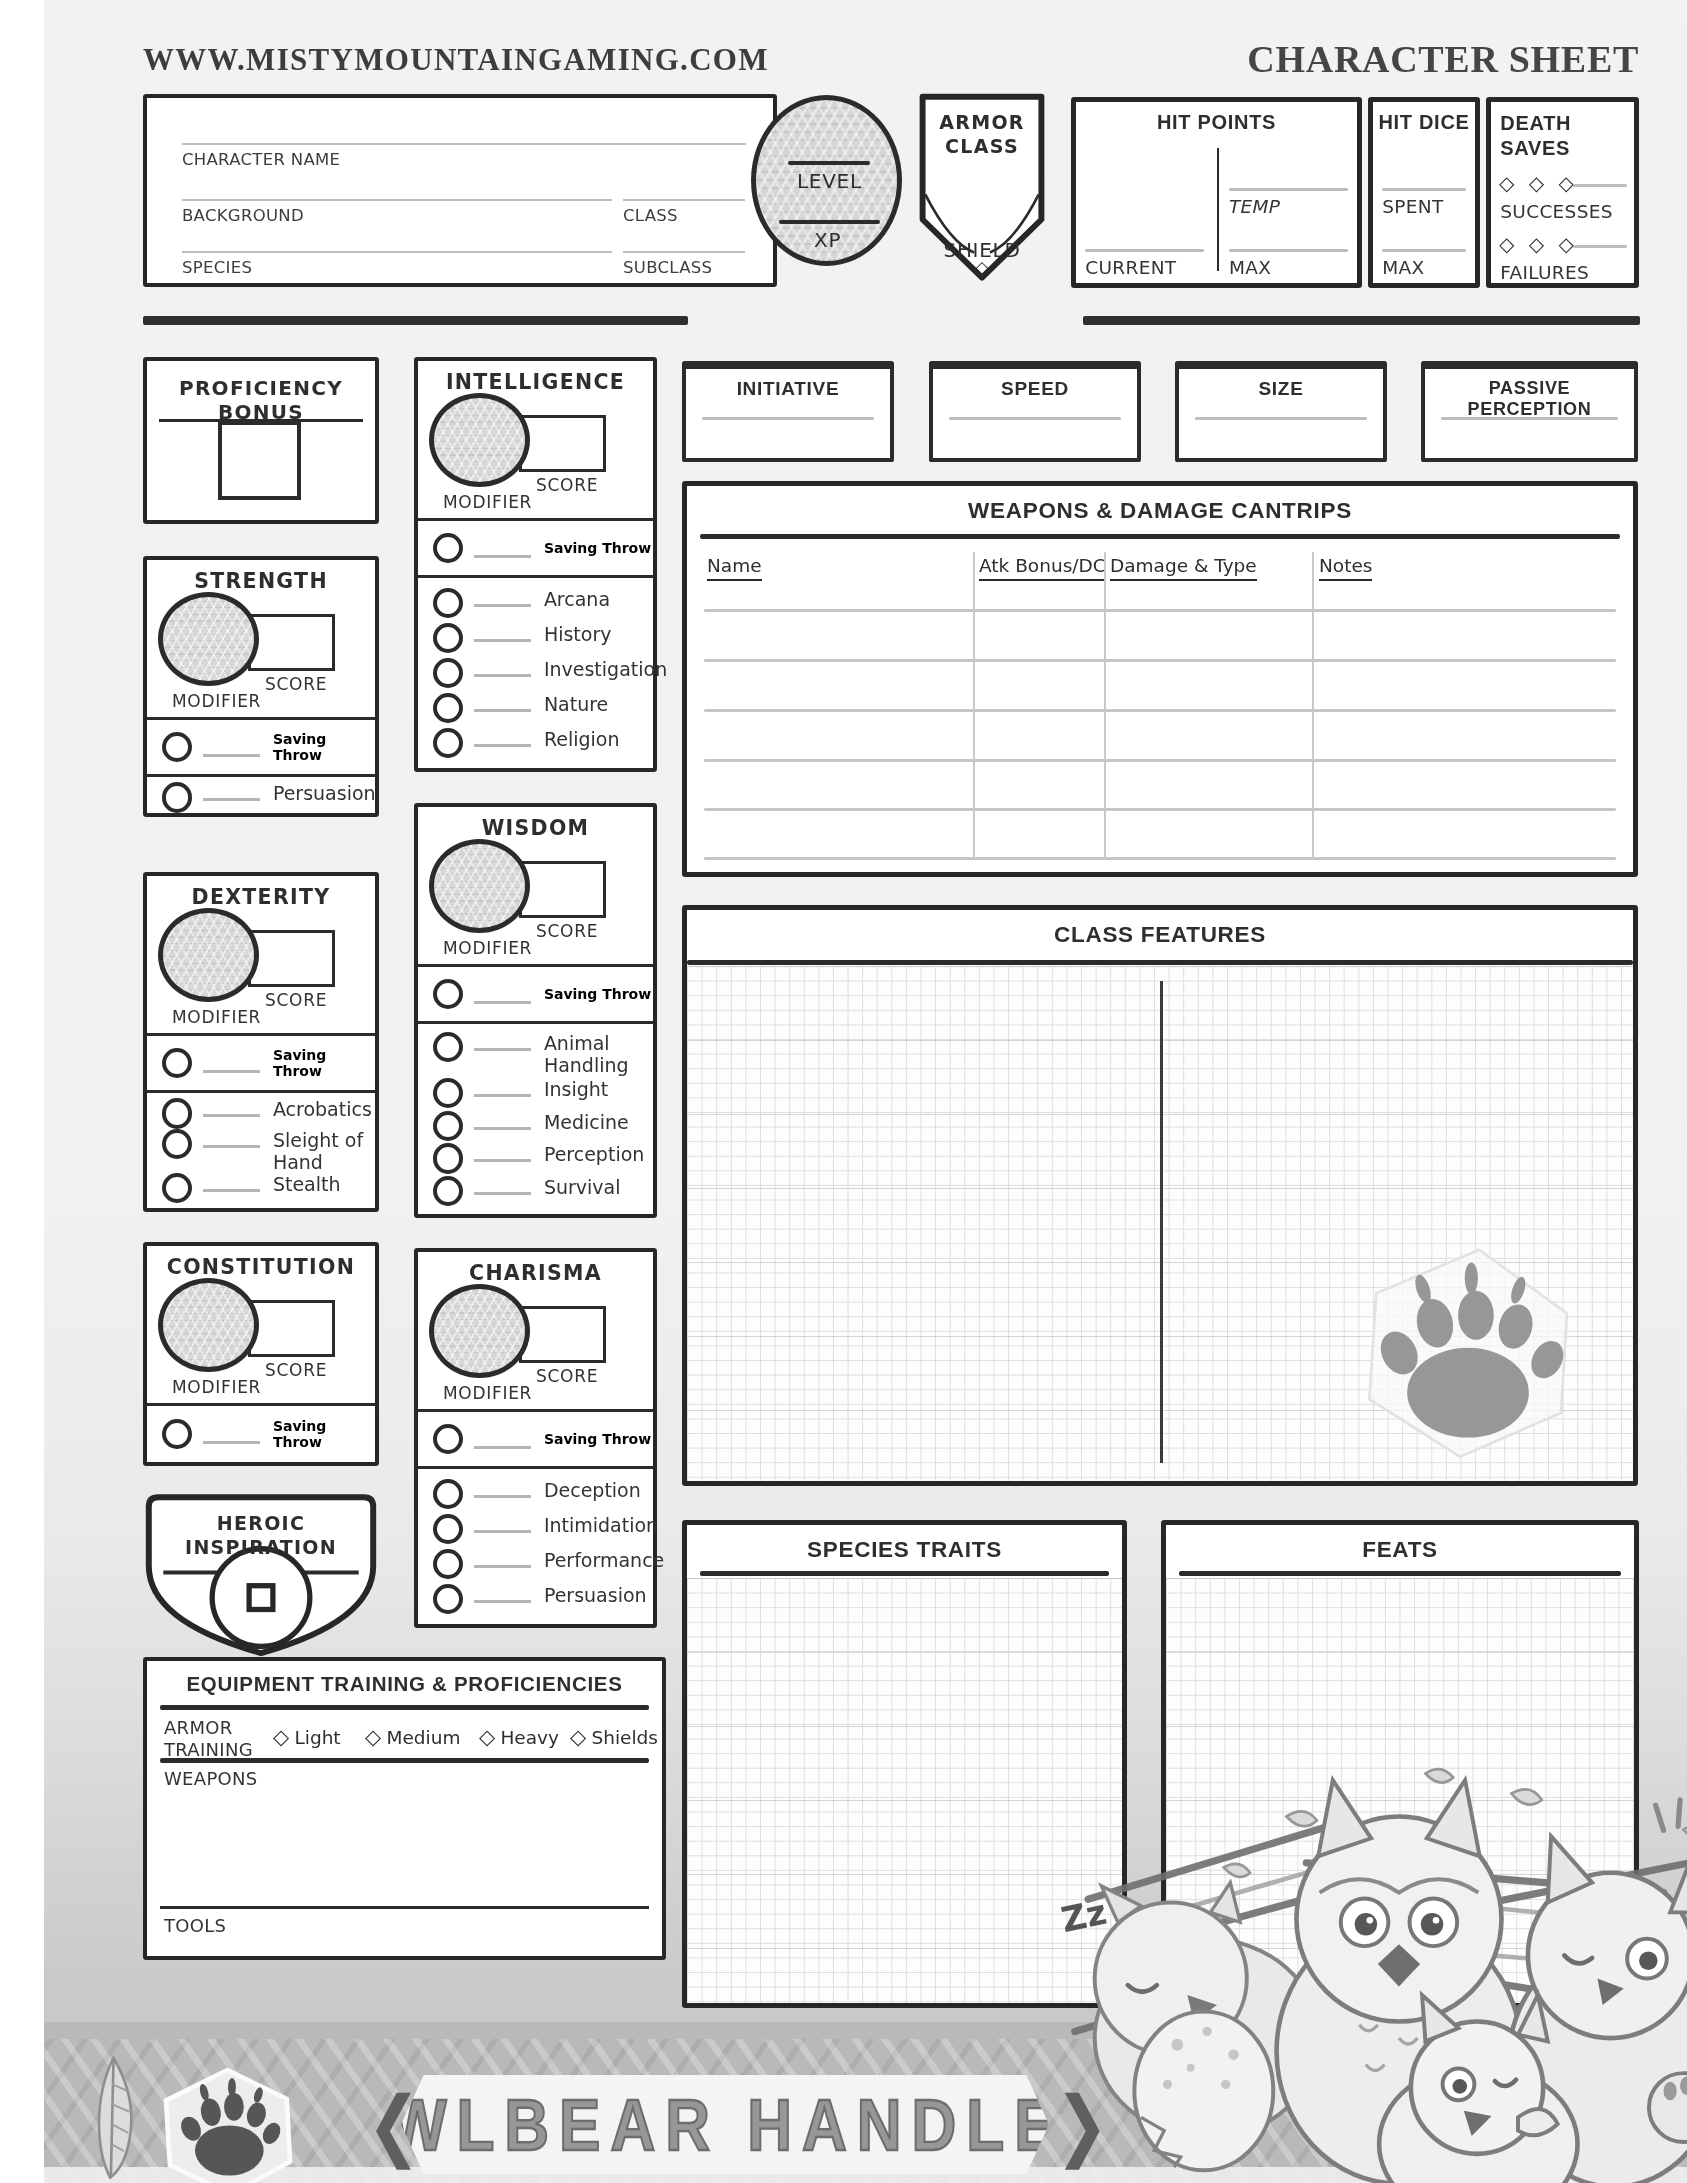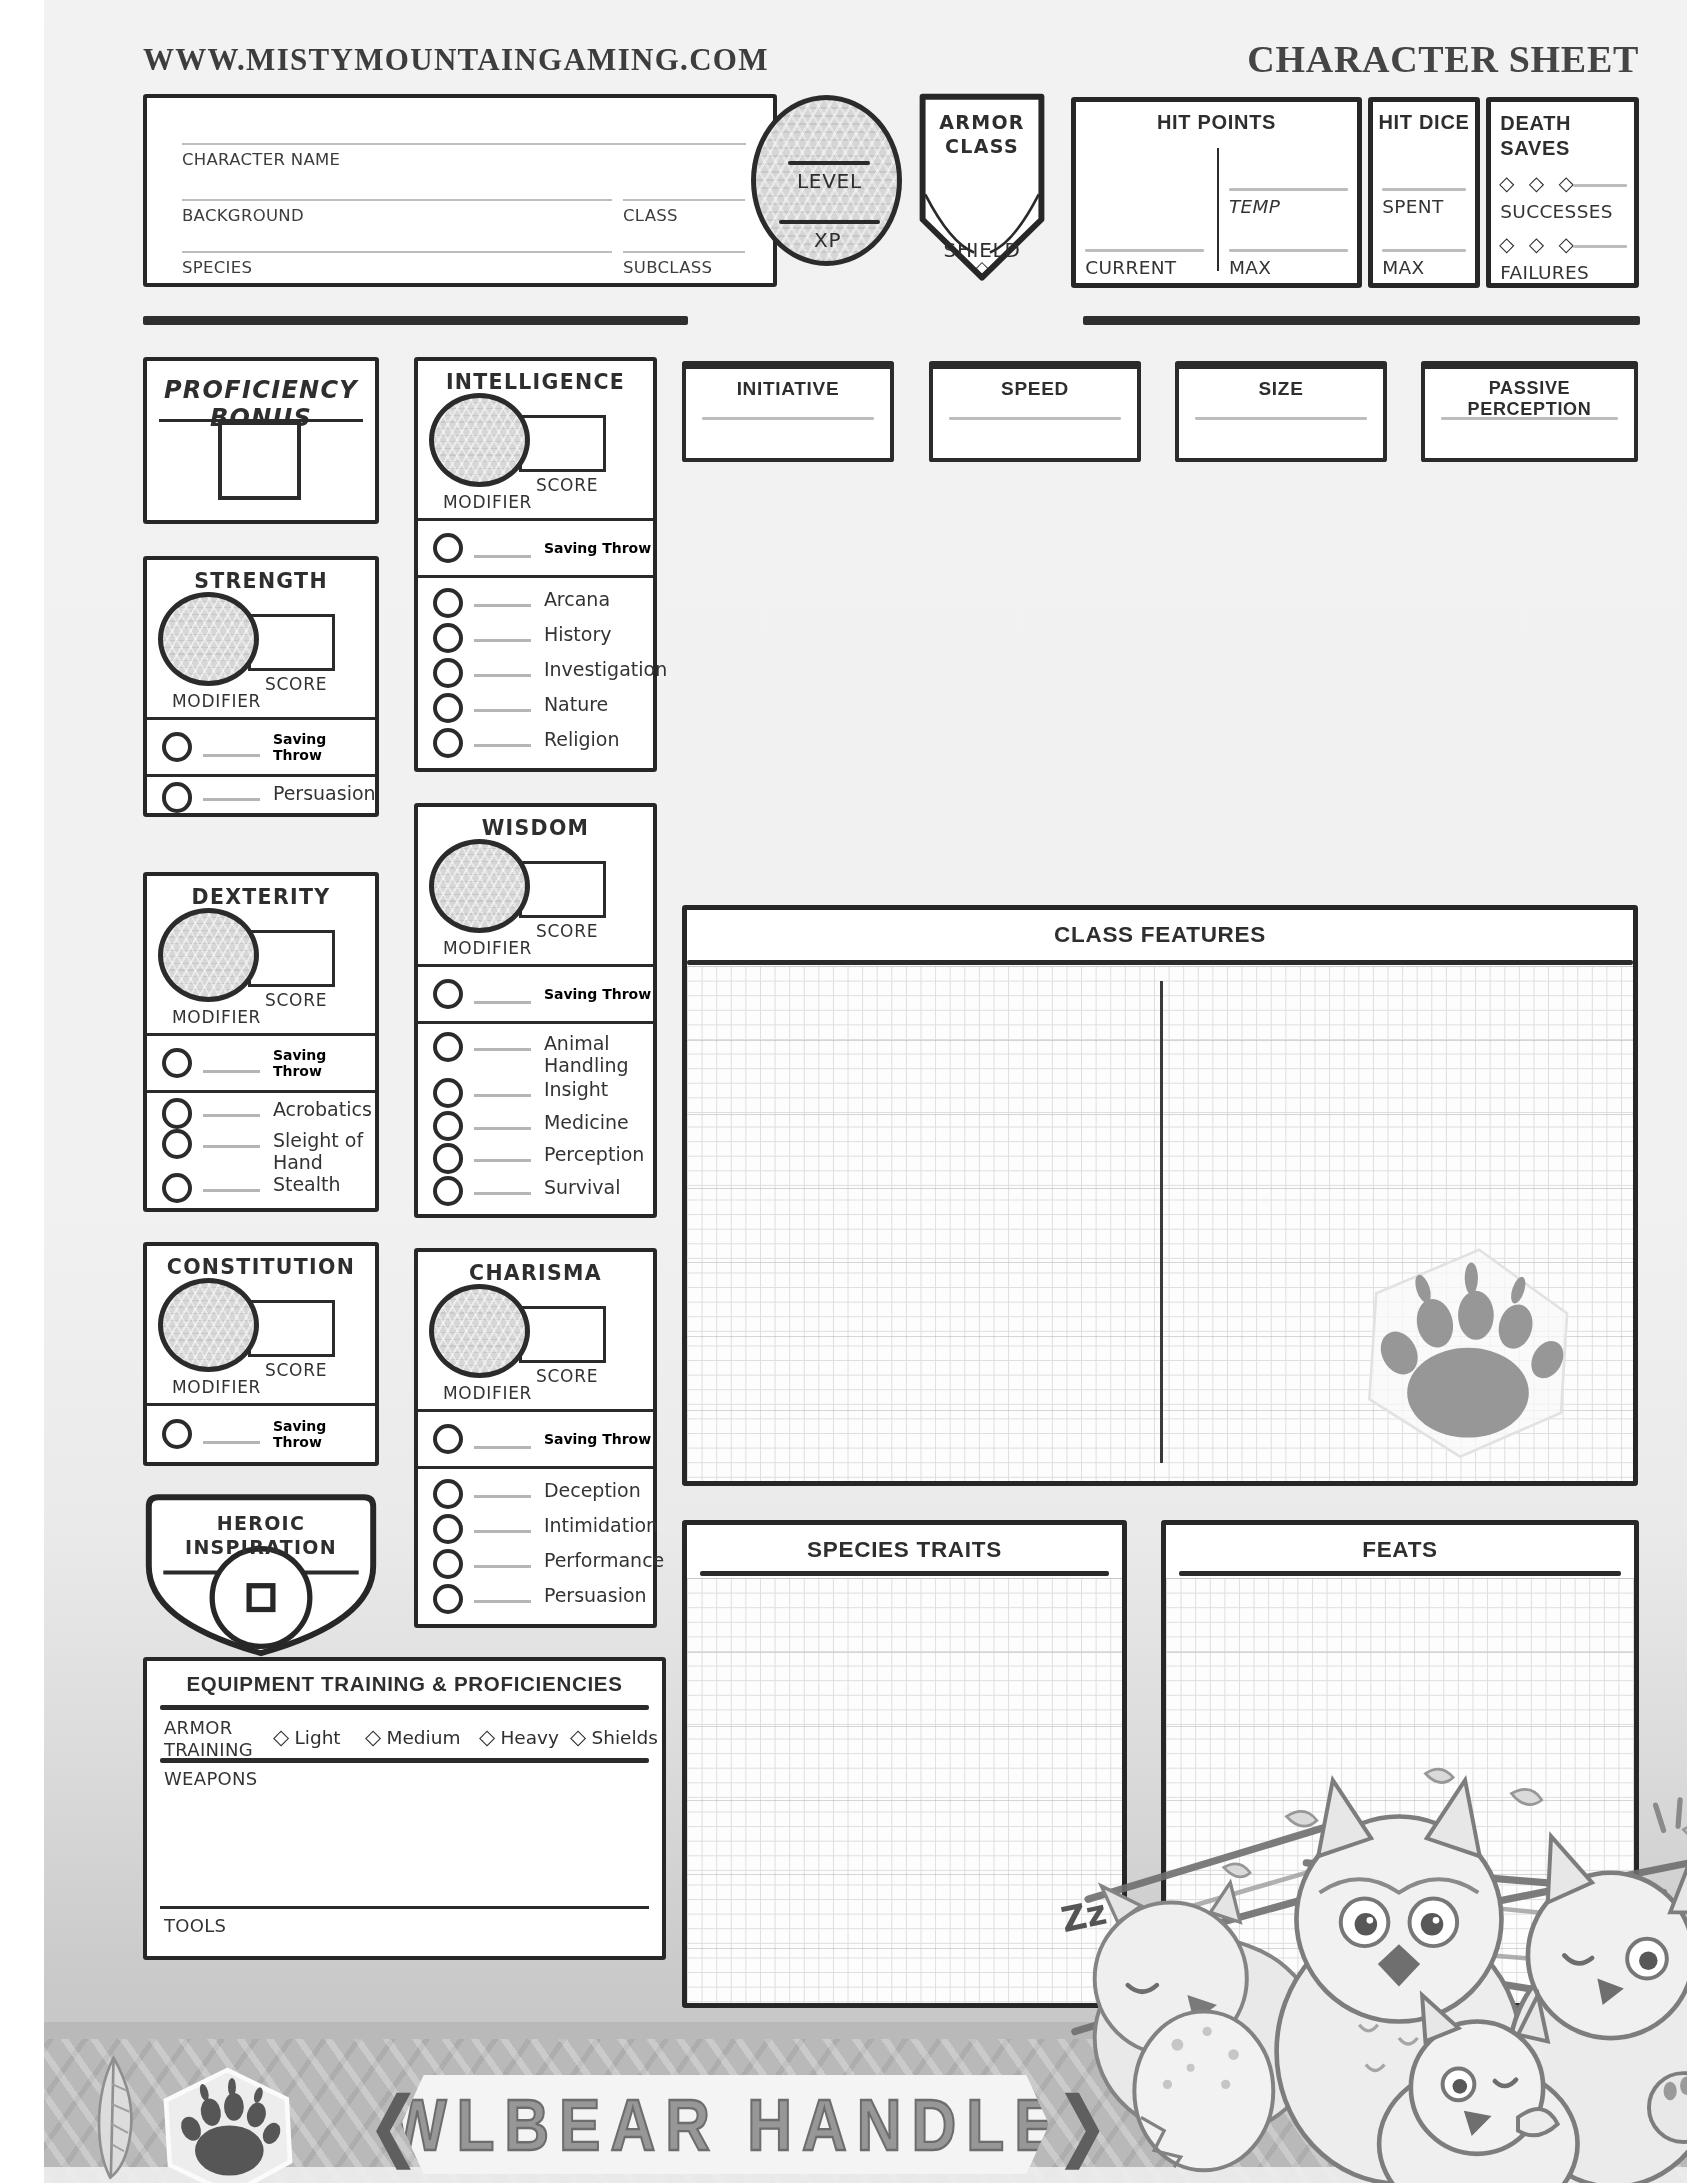--- a/index.html
+++ b/index.html
@@ -175,21 +175,21 @@
     <div class="sublabel" style="left:9.3px;top:99px;">SUCCESSES</div>
     <div class="abs diam" style="left:8px;top:130px;">◇ ◇ ◇</div>
     <div class="grayline" style="left:82px;right:6.6px;top:143px;"></div>
     <div class="sublabel" style="left:9.3px;top:160px;">FAILURES</div>
   </div>
 
   <div class="bar" style="left:99px;top:316px;width:545px;"></div>
   <div class="bar" style="left:1039px;top:316px;width:557px;"></div>
 
   <div class="box" style="left:99px;top:357px;width:236px;height:167px;">
-    <div class="stat-title geo" style="top:14.6px;font-size:24px;font-style:italic;">PROFICIENCY BONUS</div>
+    <div class="stat-title geo" style="top:14.6px;font-size:20px;">PROFICIENCY BONUS</div>
     <div class="abs" style="left:12px;right:12px;top:58px;height:3.3px;background:#2b2b2b;"></div>
     <div class="abs" style="left:71px;top:60px;width:83px;height:79px;border:4.6px solid #2b2b2b;background:#fff;box-sizing:border-box;"></div>
   </div>
 
   <div class="box ability" style="left:99px;top:556px;width:236px;height:261px;">
     <div class="ab-main">
       <div class="ab-title geo">STRENGTH</div>
       <div class="score-rect"></div>
       <div class="mod-ellipse"></div>
       <div class="score-label">SCORE</div>
@@ -414,20 +414,37 @@
   </div>
   <div class="statbox" style="left:1131px;top:361px;width:212px;height:101px;">
     <div class="lab cond">SIZE</div>
     <div class="grayline" style="left:16px;right:16px;top:48px;"></div>
   </div>
   <div class="statbox" style="left:1377px;top:361px;width:217px;height:101px;">
     <div class="lab cond" style="font-size:18px;">PASSIVE PERCEPTION</div>
     <div class="grayline" style="left:16px;right:16px;top:48px;"></div>
   </div>
 
+  <div class="box thickbox" style="left:638px;top:481px;width:956px;height:396px;">
+    <div class="paneltitle cond">WEAPONS &amp; DAMAGE CANTRIPS</div>
+    <div class="thickrule" style="top:48px;"></div>
+    <div class="colhead" style="left:20px;top:69px;">Name</div>
+    <div class="colhead" style="left:292px;top:69px;">Atk Bonus/DC</div>
+    <div class="colhead" style="left:423px;top:69px;">Damage &amp; Type</div>
+    <div class="colhead" style="left:632px;top:69px;">Notes</div>
+    <div class="vdiv" style="left:286px;top:66px;bottom:14.6px;"></div>
+    <div class="vdiv" style="left:417px;top:66px;bottom:14.6px;"></div>
+    <div class="vdiv" style="left:625px;top:66px;bottom:14.6px;"></div>
+    <div class="rowline" style="top:123px;"></div>
+    <div class="rowline" style="top:173px;"></div>
+    <div class="rowline" style="top:223px;"></div>
+    <div class="rowline" style="top:273px;"></div>
+    <div class="rowline" style="top:322px;"></div>
+    <div class="rowline" style="top:371px;"></div>
+  </div>
 
   <div class="box thickbox" style="left:638px;top:905px;width:956px;height:581px;">
     <div class="paneltitle cond">CLASS FEATURES</div>
     <div class="thickrule" style="top:50px;left:0;right:0;"></div>
     <div class="abs gridpaper" style="left:0;right:0;top:56px;bottom:0;"></div>
     <div class="abs" style="left:50%;top:71px;bottom:18.5px;width:3.3px;background:#3a3a3a;"></div>
     <svg class="abs" style="right:46px;bottom:12px;" width="238" height="232" viewBox="0 0 360 350">
       <polygon points="175,18 320,95 332,245 190,332 42,265 30,105" fill="rgba(248,248,248,0.75)" stroke="#e2e2e2" stroke-width="4" transform="rotate(8 180 175)"></polygon>
       <g fill="#8f8f8f" opacity="0.92">
         <ellipse cx="180" cy="235" rx="92" ry="68"></ellipse>

